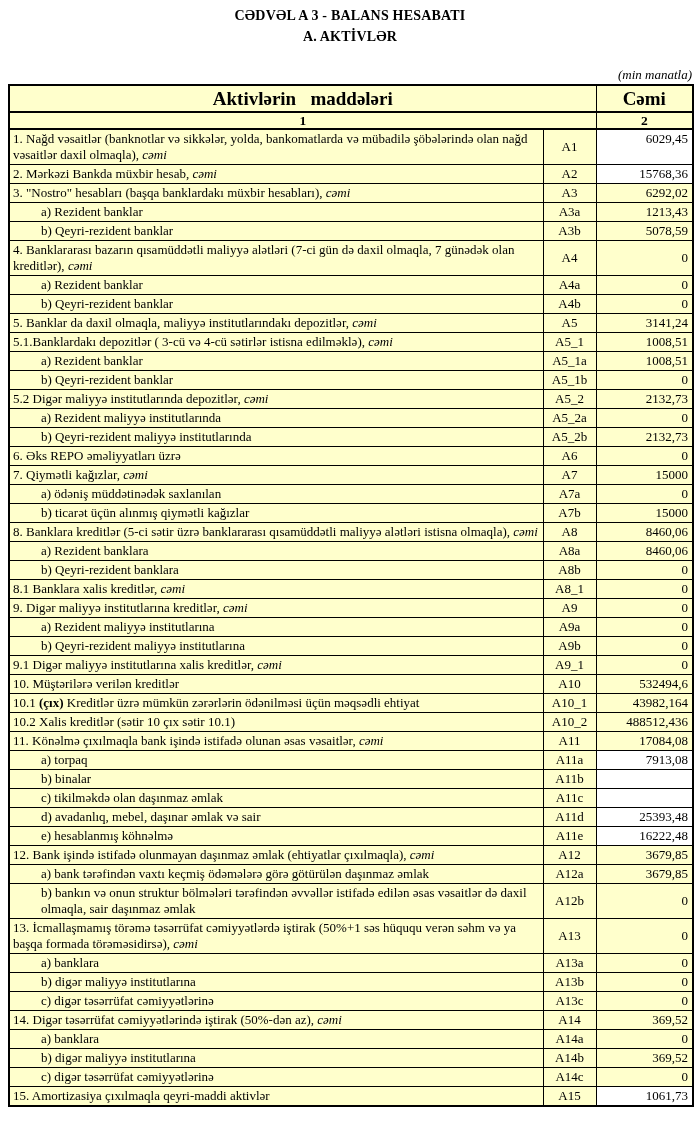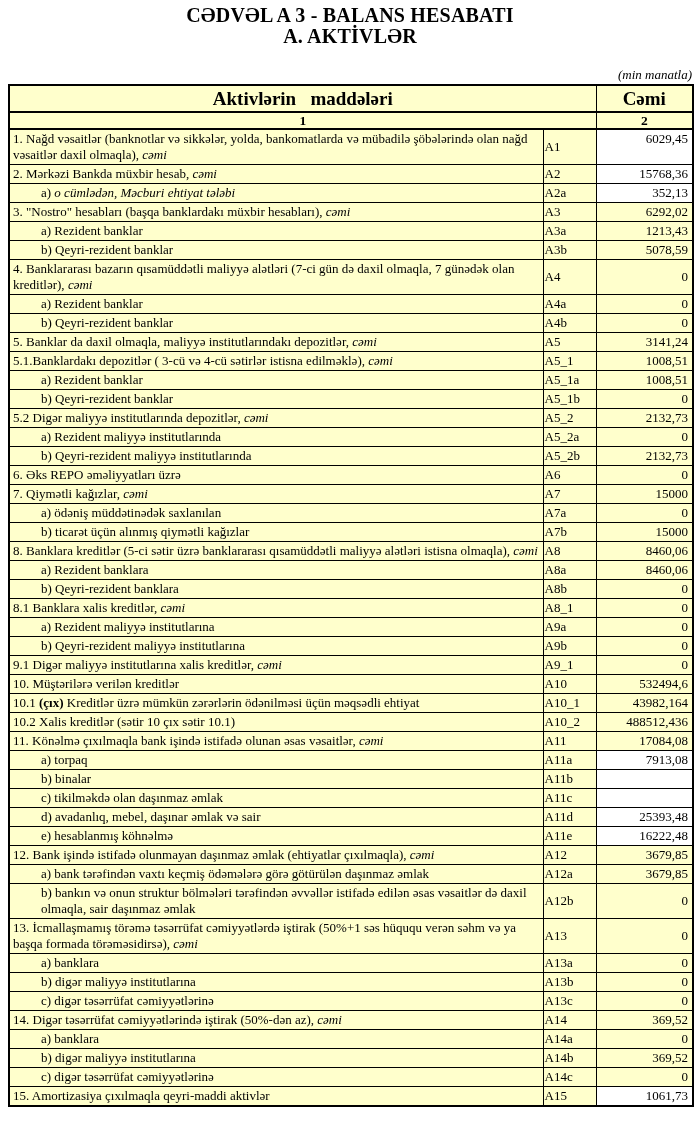--- a/index.html
+++ b/index.html
@@ -6,38 +6,38 @@
     --yellow:#ffffcc; --white:#ffffff; --border:#000000; --text:#000000; --page:#ffffff;
   }
   *{box-sizing:border-box;}
   html,body{margin:0;padding:0;}
   body{
     width:700px;height:1123px;overflow:hidden;
     background:var(--page);color:var(--text);
     font-family:"Liberation Serif","DejaVu Serif",serif;
   }
   .titles{padding-top:5px;}
-  .title{font-size:20px;font-weight:bold;text-align:center;line-height:21px;letter-spacing:.2px;}
+  .title{font-size:14px;font-weight:bold;text-align:center;line-height:21px;letter-spacing:.2px;}
   .unit-note{font-size:13px;font-style:italic;text-align:right;padding-right:8px;margin:20px 0 2px;line-height:15px;}
   table.balance{
     border-collapse:collapse;table-layout:fixed;width:684px;margin-left:8px;
     border:2px solid var(--border);
   }
   th,td{border:1px solid var(--border);font-size:13px;overflow:hidden;}
   tr.hdr1 th{
     background:var(--yellow);font-size:19px;font-weight:bold;text-align:center;
     padding:2px 0 1px;white-space:pre-wrap;border-bottom:2px solid var(--border);
   }
   tr.hdr2 th{
     background:var(--yellow);font-size:13.5px;font-weight:bold;text-align:center;
     line-height:15px;padding:0;border-bottom:2px solid var(--border);
   }
   td.label{background:var(--yellow);text-align:left;padding:1px 4px 1px 3px;line-height:16px;vertical-align:middle;}
   td.label.indent{padding-left:31px;}
-  td.code{background:var(--yellow);line-height:16px;vertical-align:middle;padding:1px 1px;}
+  td.code{background:var(--yellow);text-align:center;line-height:16px;vertical-align:middle;padding:1px 1px;}
   td.value{background:var(--yellow);text-align:right;padding:1px 4px 1px 2px;line-height:16px;vertical-align:middle;}
   td.value.white{background:var(--white);}
   td.value.top{vertical-align:top;margin-top:20px;}
   .it{font-style:italic;}
   .bd{font-weight:bold;}
 </style>
 </head>
 <body>
 
 <div class="page">
@@ -69,25 +69,20 @@
     <td class="code">A1</td>
     <td class="value white top">6029,45</td>
   </tr>
 
   <tr>
     <td class="label"><span>2. Mərkəzi Bankda müxbir hesab, </span><span class="it">cəmi</span></td>
     <td class="code">A2</td>
     <td class="value white">15768,36</td>
   </tr>
 
-  <tr>
-    <td class="label indent"><span>a) </span><span class="it">o cümlədən, Məcburi ehtiyat tələbi</span></td>
-    <td class="code">A2a</td>
-    <td class="value white">352,13</td>
-  </tr>
 
   <tr>
     <td class="label"><span>3. "Nostro" hesabları (başqa banklardakı müxbir hesabları), </span><span class="it">cəmi</span></td>
     <td class="code">A3</td>
     <td class="value">6292,02</td>
   </tr>
 
   <tr>
     <td class="label indent"><span>a) Rezident banklar</span></td>
     <td class="code">A3a</td>
@@ -201,20 +196,25 @@
     <td class="code">A8b</td>
     <td class="value">0</td>
   </tr>
 
   <tr>
     <td class="label"><span>8.1 Banklara xalis kreditlər, </span><span class="it">cəmi</span></td>
     <td class="code">A8_1</td>
     <td class="value">0</td>
   </tr>
 
+  <tr>
+    <td class="label"><span>9. Digər maliyyə institutlarına kreditlər, </span><span class="it">cəmi</span></td>
+    <td class="code">A9</td>
+    <td class="value">0</td>
+  </tr>
 
   <tr>
     <td class="label indent"><span>a) Rezident maliyyə institutlarına</span></td>
     <td class="code">A9a</td>
     <td class="value">0</td>
   </tr>
 
   <tr>
     <td class="label indent"><span>b) Qeyri-rezident maliyyə institutlarına</span></td>
     <td class="code">A9b</td>

